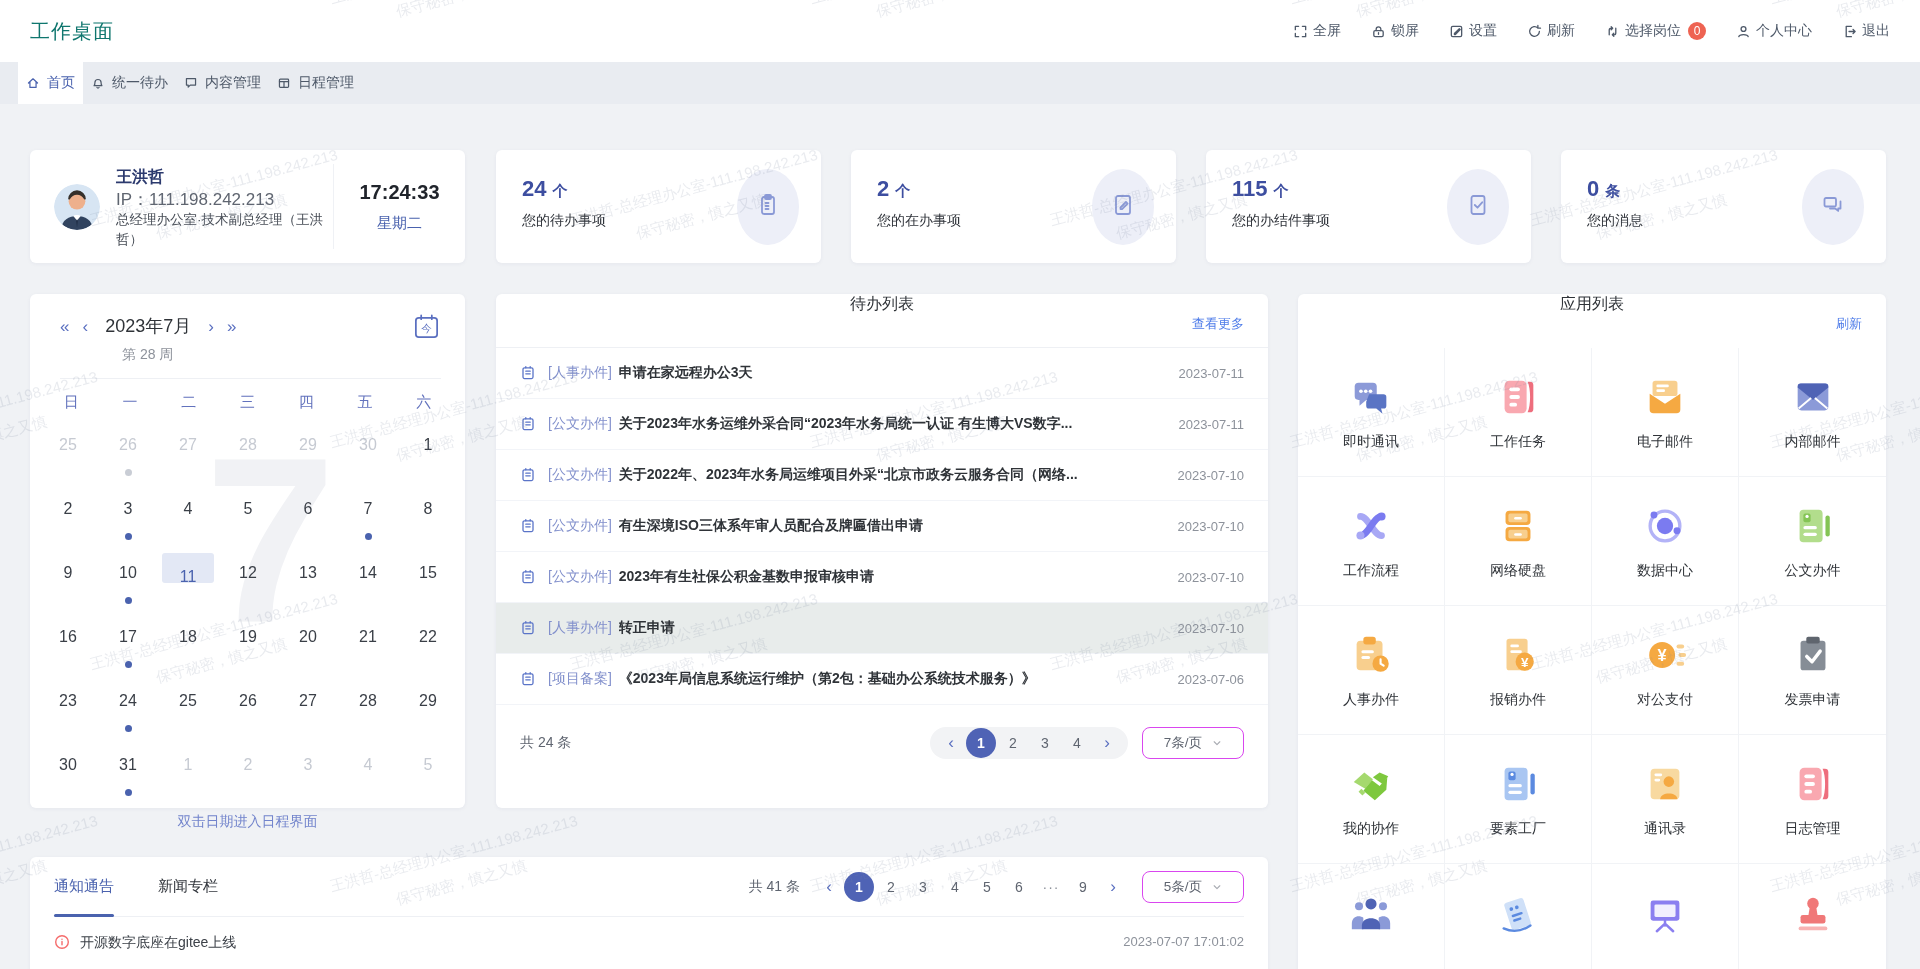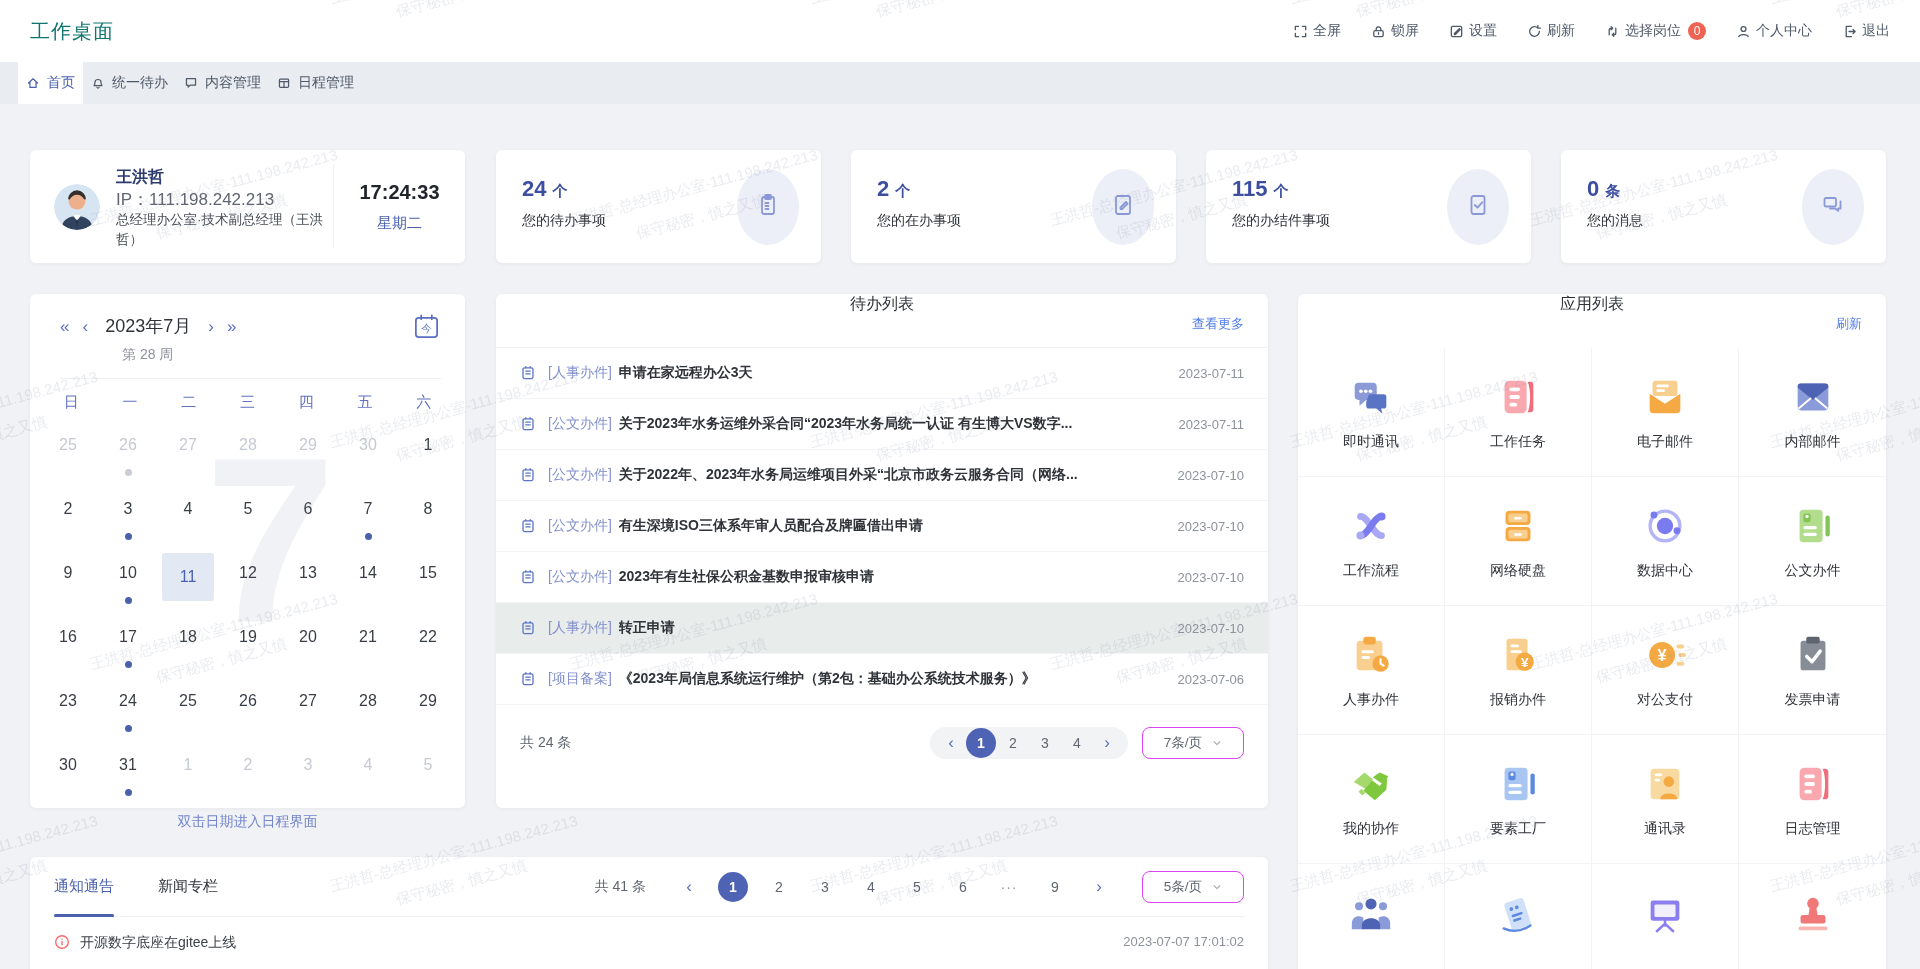--- a/index.html
+++ b/index.html
@@ -61,21 +61,21 @@
   .cal-weekdays { display:grid; grid-template-columns:repeat(7,1fr); padding:0 12px; height:46px; align-items:center; }
   .cal-weekdays span { text-align:center; color:#6272bd; font-size:15px; }
   .cal-body { position:relative; }
   .big-month { position:absolute; left:175px; top:-25px; font-size:235px; font-weight:700; color:#f1f2f5;
                line-height:1.2; z-index:0; user-select:none; }
   .cal-grid { position:relative; z-index:1; display:grid; grid-template-columns:repeat(7,1fr);
               grid-auto-rows:56px; padding:0 12px;gap:8px; }
   .cal-cell { display:flex; flex-direction:column; align-items:center; cursor:pointer; }
   .cal-cell .num { width:52px; height:40px; line-height:40px; text-align:center; font-size:16px; color:#3a3f47; border-radius:3px; }
   .cal-cell.muted .num { color:#c6cad2; }
-  .cal-cell.sel .num { background:#e3e8f5; color:#4a62ae; height:48px; line-height:48px; }
+  .cal-cell.sel .num { background:#e3e8f5; color:#4a62ae; height:30px; line-height:48px; }
   .cal-dot { width:7px; height:7px; border-radius:50%; margin-top:4px; visibility:hidden; }
   .cal-dot.blue { background:#4a62ae; visibility:visible; }
   .cal-dot.grey { background:#c9cdd5; visibility:visible; }
   .cal-footer { text-align:center; margin-top:12px; font-size:14px; color:#7284cc; cursor:pointer; }
 
   
   .todo { left:496px; top:294px; width:772px; height:514px; }
   .todo .panel-head { border-bottom:1px solid #eef0f4; }
   .todo-item { display:flex; align-items:center; height:51px; padding:0 24px; border-bottom:1px solid #f2f4f8; cursor:pointer; }
   .todo-item.hl { background:#e8eceb; }
@@ -106,21 +106,21 @@
   .app-cell .ic { margin-bottom:13px; display:flex; }
   .app-label { font-size:14px; color:#2f3338; min-height:16px; }
 
   
   .notices { left:30px; top:857px; width:1238px; height:160px; padding:0 24px; }
   .nt-head { display:flex; align-items:center; height:60px; border-bottom:1px solid #eef0f4; }
   .nt-tabs { display:flex; gap:44px; height:100%; }
   .nt-tab { display:flex; align-items:center; font-size:15px; color:#30343b; cursor:pointer; position:relative; }
   .nt-tab.active { color:#4a62ae; }
   .nt-tab.active::after { content:""; position:absolute; left:0; right:0; bottom:-1px; height:3px; background:#4a62ae; border-radius:2px; }
-  .nt-pager { margin-left:auto; display:flex; align-items:center; gap:16px; }
+  .nt-pager { margin-left:auto; display:flex; align-items:center; gap:2px; }
   .nt-pager .pg-total { margin-right:14px; }
   .nt-item { display:flex; align-items:flex-start; gap:10px; margin-top:17px; cursor:pointer; }
   .nt-item .ic { display:flex; color:#f56c6c; flex:none; }
   .nt-title { font-size:14px; color:#3c4148; }
   .nt-time { margin-left:auto; font-size:13px; color:#8d929b; }
 
   
   #watermarks { position:absolute; inset:0; z-index:60; pointer-events:none; overflow:hidden; }
   .wm { position:absolute; transform:rotate(-15deg); color:rgba(125,136,158,0.17); font-size:15px;
         text-align:center; line-height:2.0; white-space:nowrap; }

